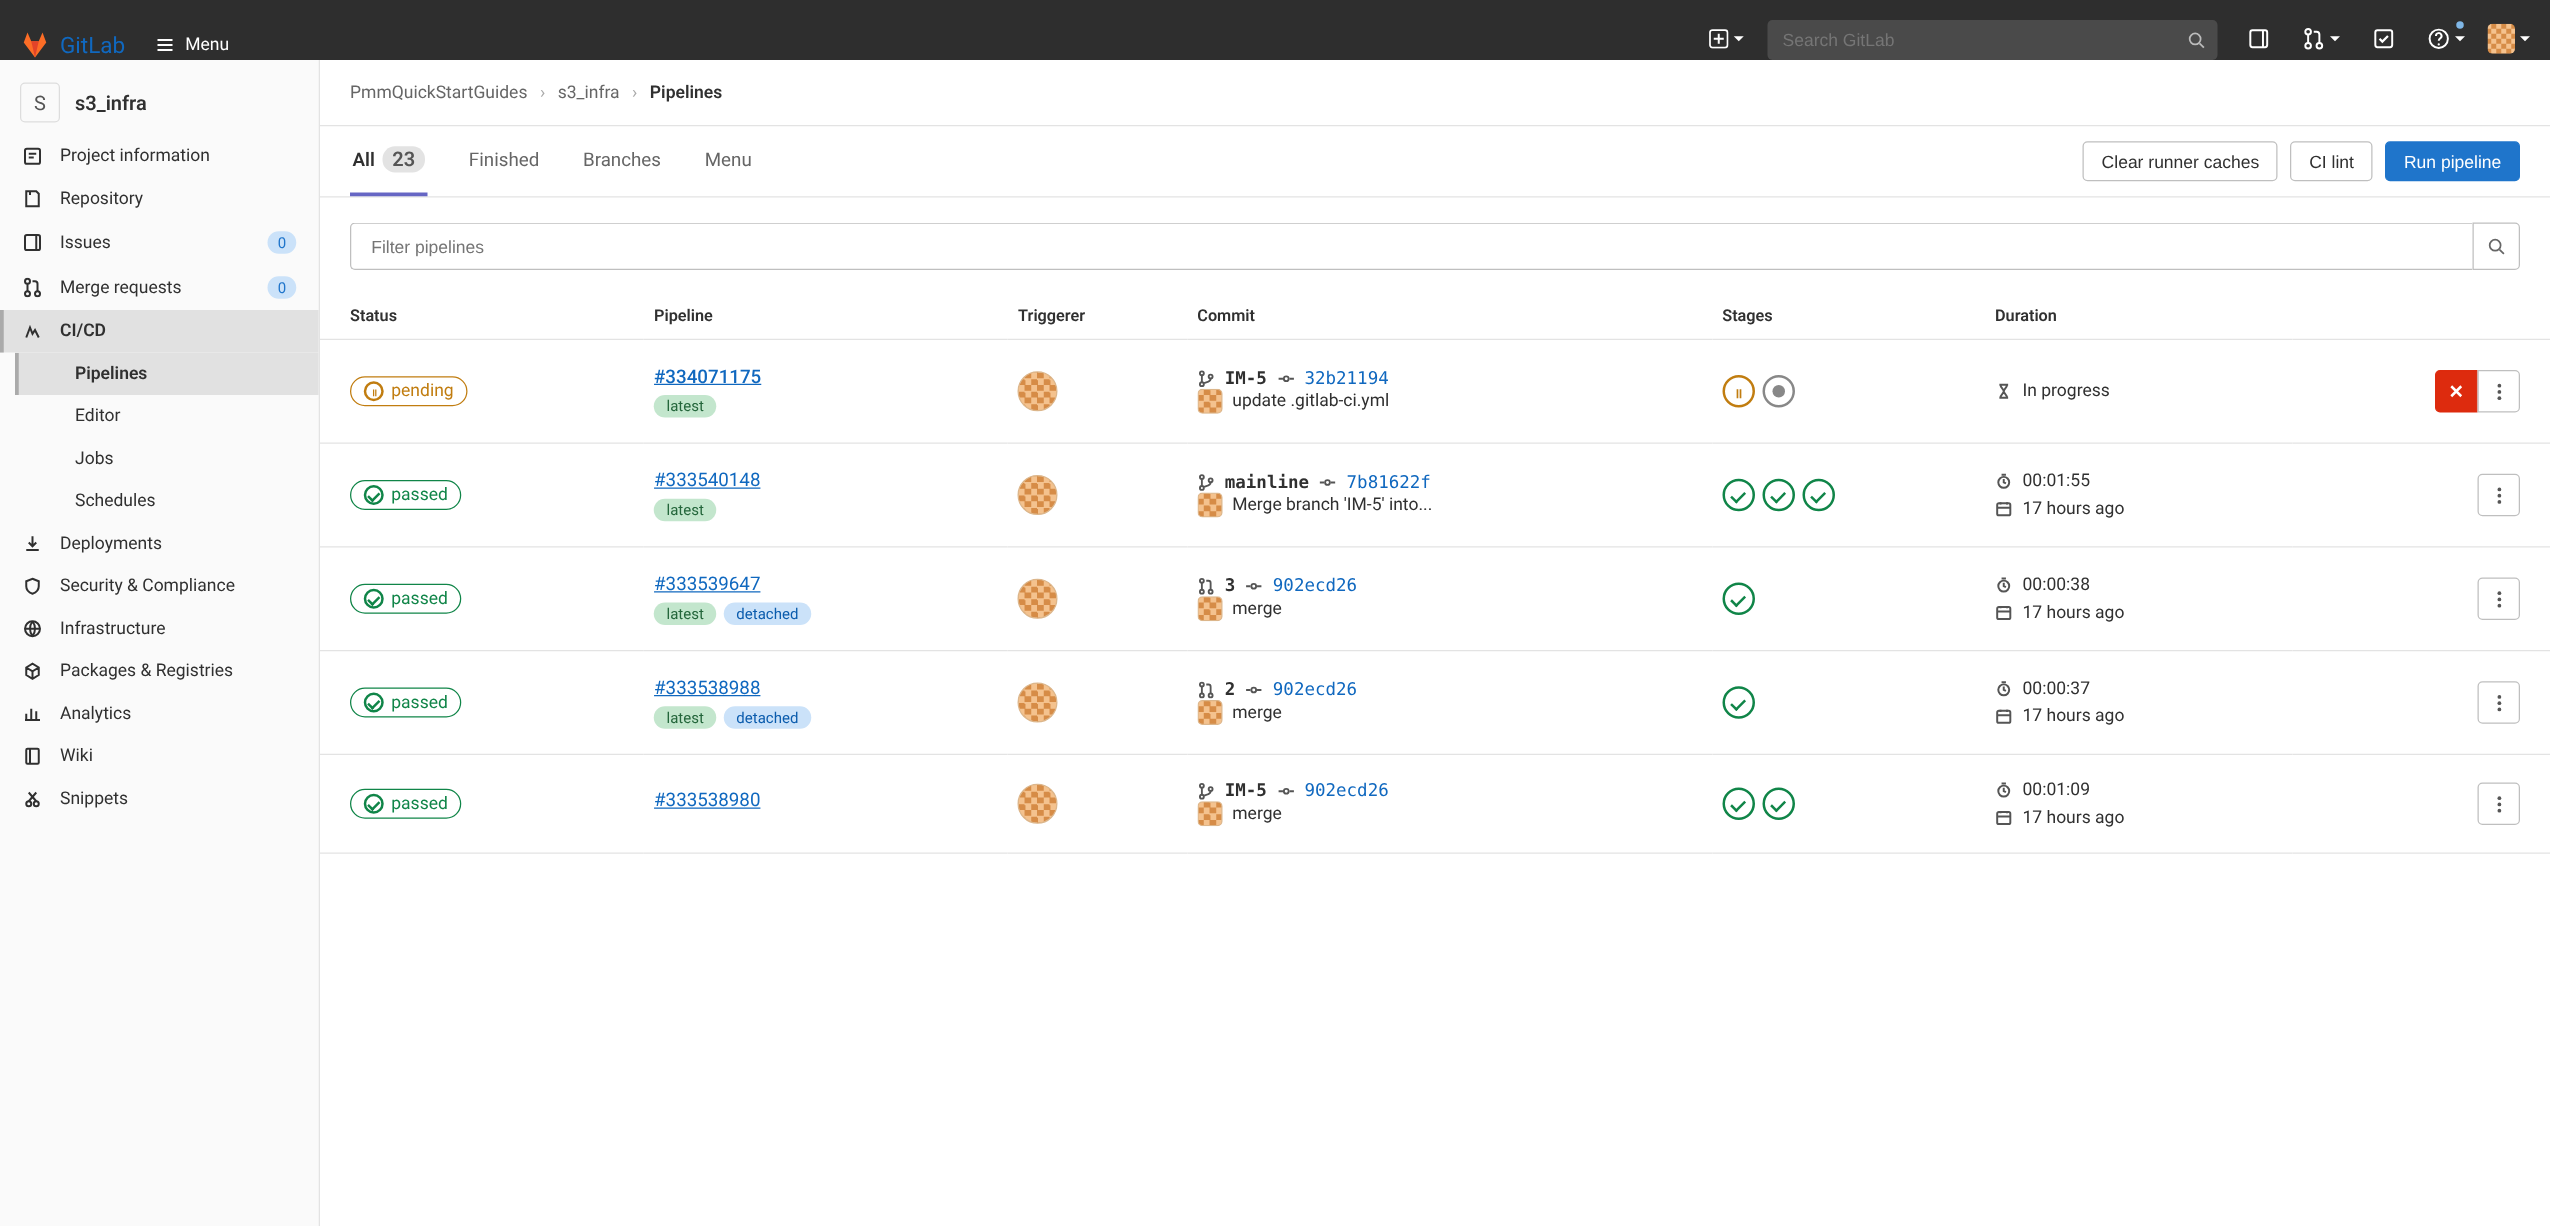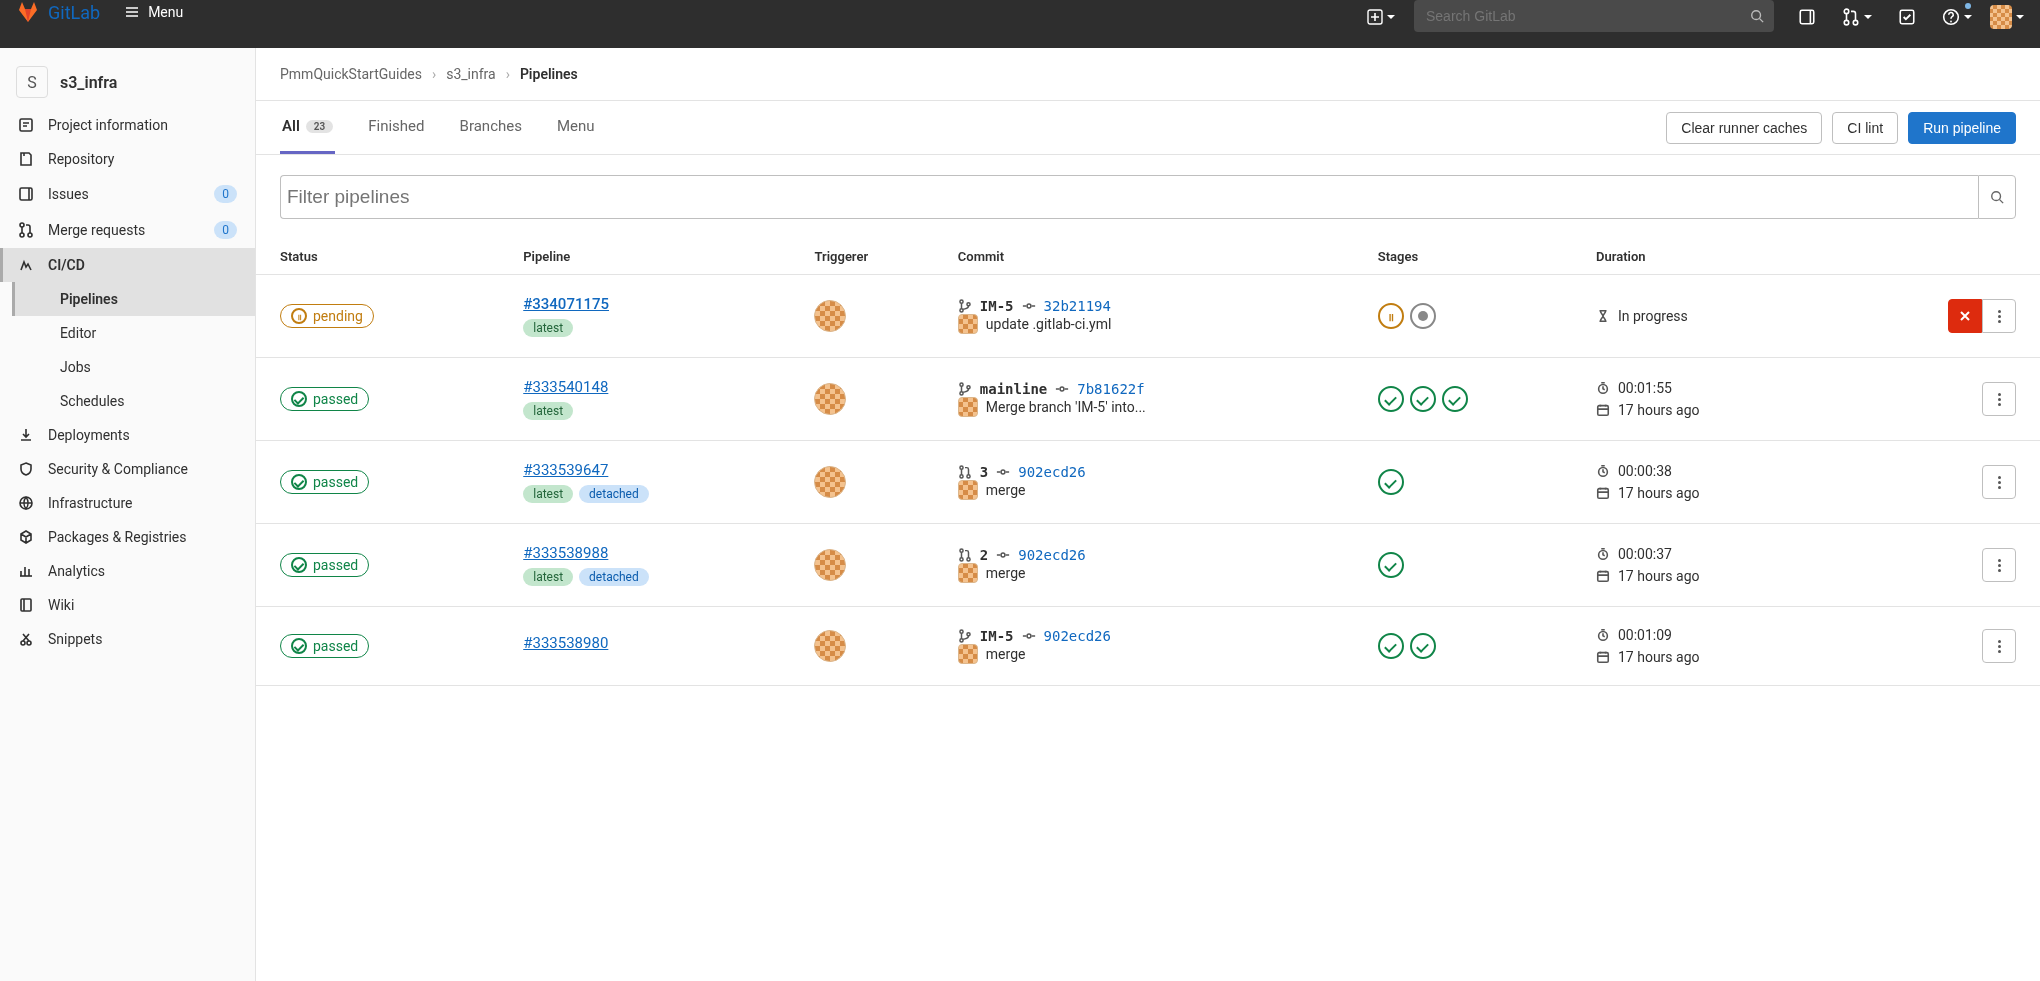--- a/index.html
+++ b/index.html
@@ -19,21 +19,21 @@
     --gl-badge-blue:#cbe2f9;
     --gl-badge-green:#c3e6cd;
     --gl-badge-count:#e3e3e3;
     --font: -apple-system,"Segoe UI",Roboto,sans-serif;
   }
   *{box-sizing:border-box}
   html,body{margin:0;height:100%;font-family:var(--font);color:var(--gl-text);font-size:14px;background:#fff}
   a{color:var(--gl-blue);text-decoration:none}
 
   
-  .navbar{display:flex;align-items:flex-start;height:48px;background:#2e2e2e;color:#fff;padding:0 16px;gap:16px}
+  .navbar{display:flex;align-items:flex-end;height:48px;background:#2e2e2e;color:#fff;padding:0 16px;gap:16px}
   .navbar .brand{display:flex;align-items:center;gap:8px;font-size:18px}
   .navbar .brand svg{width:24px;height:24px}
   .navbar .menu-btn{display:flex;align-items:center;gap:8px;color:#fff;padding:4px 8px;border-radius:4px}
   .navbar .spacer{flex:1}
   .navbar .nav-icon{width:34px;height:34px;display:flex;align-items:center;justify-content:center;color:#fff;border-radius:4px;position:relative}
   .navbar .nav-icon-group{display:flex;align-items:center;gap:4px}
   .navbar .search{width:360px;height:32px;background:#4a4a4a;border-radius:4px;display:flex;align-items:center;padding:0 10px;color:#bfbfbf}
   .navbar .search input{flex:1;background:transparent;border:0;outline:0;color:#fff;font-size:14px}
   .navbar .avatar{width:24px;height:24px;border-radius:4px;background:repeating-conic-gradient(#d68c47 0 25%, #f4c28e 0 50%) 50%/8px 8px}
   .caret{width:0;height:0;border-left:4px solid transparent;border-right:4px solid transparent;border-top:4px solid currentColor;display:inline-block;margin-left:4px}
@@ -58,29 +58,29 @@
   .crumbs{display:flex;align-items:center;gap:10px;padding:18px 24px;color:var(--gl-text-light);font-size:14px;border-bottom:1px solid var(--gl-border)}
   .crumbs a{color:var(--gl-text-light)}
   .crumbs .cur{color:var(--gl-text);font-weight:600}
   .crumbs .sep{color:#aaa}
 
   
   .tabsbar{display:flex;align-items:center;padding:0 24px;border-bottom:1px solid var(--gl-border)}
   .tabs{display:flex;gap:31px}
   .tab{display:flex;align-items:center;gap:6px;padding:16px 2px;color:var(--gl-text-light);font-size:15px;cursor:pointer;border-bottom:3px solid transparent}
   .tab.active{color:var(--gl-text);font-weight:600;border-bottom-color:#6666c4}
-  .tab .badge{background:var(--gl-badge-count);border-radius:10px;padding:1px 8px;font-size:10px;color:#555}
+  .tab .badge{background:var(--gl-badge-count);border-radius:10px;padding:1px 8px;font-size:16px;color:#555}
   .tabsbar .spacer{flex:1}
   .btn{display:inline-flex;align-items:center;justify-content:center;border:1px solid #bfbfbf;background:#fff;padding:8px 14px;border-radius:4px;font-size:14px;color:var(--gl-text);cursor:pointer;line-height:1;gap:6px}
   .btn.primary{background:var(--gl-blue-btn);border-color:var(--gl-blue-btn);color:#fff;font-weight:500}
   .tabsbar .actions{display:flex;gap:10px;align-items:center;padding:10px 0}
 
   
   .filter{display:flex;margin:20px 24px}
-  .filter input{flex:1;border:1px solid #bfbfbf;border-right:0;border-radius:4px 0 0 4px;padding:10px 6px;font-size:19px;outline:none}
+  .filter input{flex:1;border:1px solid #bfbfbf;border-right:0;border-radius:4px 0 0 4px;padding:10px 16px;font-size:14px;outline:none}
   .filter .go{border:1px solid #bfbfbf;border-radius:0 4px 4px 0;width:38px;display:flex;align-items:center;justify-content:center;cursor:pointer;background:#fff}
 
   
   table.pl{width:calc(100% - 0px);border-collapse:collapse}
   table.pl th{font-weight:600;font-size:13px;color:var(--gl-text);text-align:left;padding:10px 8px;border-bottom:1px solid var(--gl-border)}
   table.pl th:first-child{padding-left:24px}
   table.pl th:last-child{padding-right:24px}
   table.pl td{padding:20px 8px;border-bottom:1px solid var(--gl-border);vertical-align:middle;font-size:14px}
   table.pl td:first-child{padding-left:24px}
   table.pl td:last-child{padding-right:24px;text-align:right}

